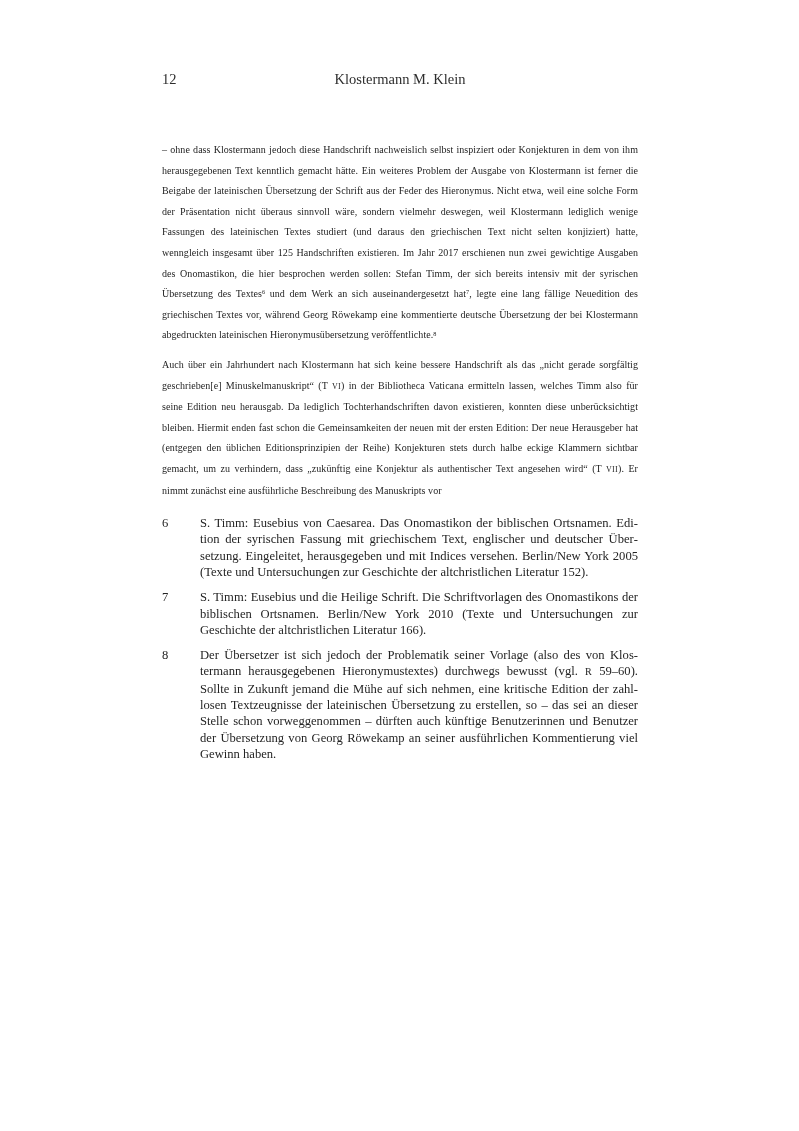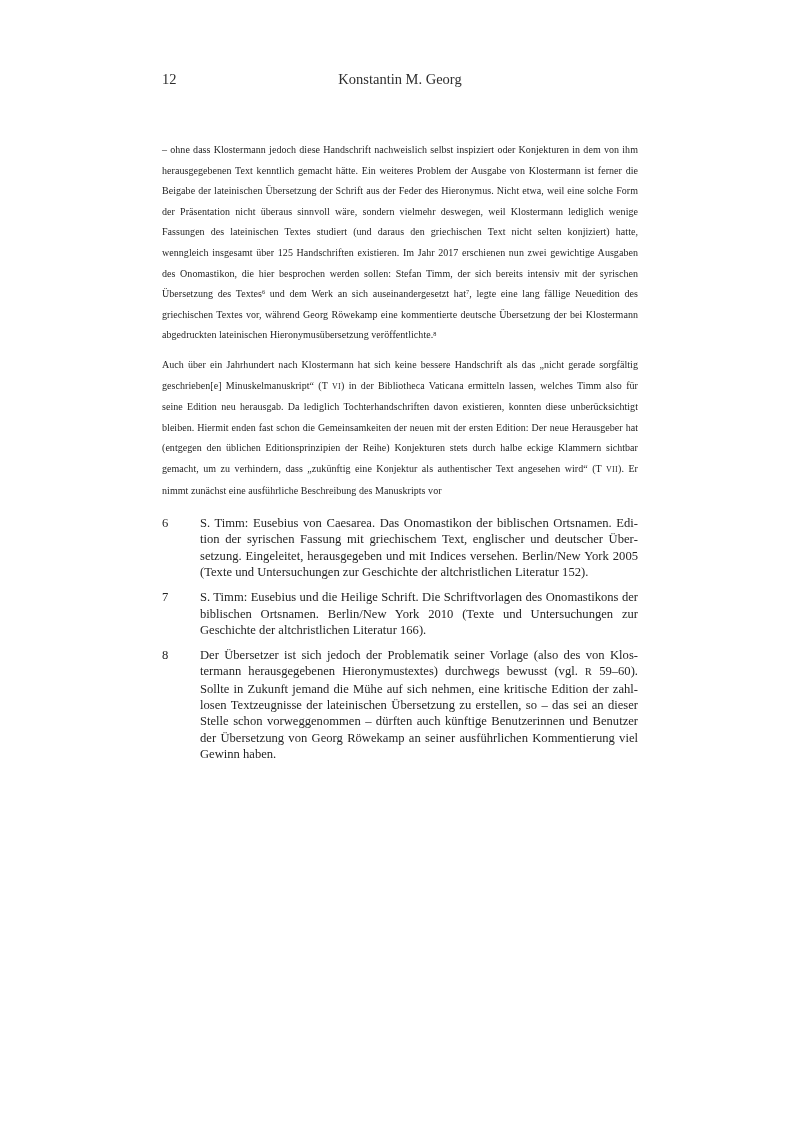--- a/index.html
+++ b/index.html
@@ -75,21 +75,21 @@
   }
 </style>
 </head>
 <body>
 
 <div class="page">
   <div class="text-block">
 
     <header class="running-header">
       <span class="page-num">12</span>
-      <span class="header-title">Konstantin M. Georg</span>
+      <span class="header-title">Klostermann M. Klein</span>
     </header>
 
     <main>
       <p class="body-para">– ohne dass Klostermann jedoch diese Handschrift nachweislich selbst in­spiziert oder Konjekturen in dem von ihm herausgegebenen Text kenntlich gemacht hätte. Ein weiteres Problem der Ausgabe von Klostermann ist fer­ner die Beigabe der lateinischen Übersetzung der Schrift aus der Feder des Hieronymus. Nicht etwa, weil eine solche Form der Präsentation nicht über­aus sinnvoll wäre, sondern vielmehr deswegen, weil Klostermann lediglich wenige Fassungen des lateinischen Textes studiert (und daraus den griechi­schen Text nicht selten konjiziert) hatte, wenngleich insgesamt über 125 Handschriften existieren. Im Jahr 2017 erschienen nun zwei gewichtige Aus­gaben des Onomastikon, die hier besprochen werden sollen: Stefan Timm, der sich bereits intensiv mit der syrischen Übersetzung des Textes<sup class="fn-ref">6</sup> und dem Werk an sich auseinandergesetzt hat<sup class="fn-ref">7</sup>, legte eine lang fällige Neuedition des griechischen Textes vor, während Georg Röwekamp eine kommentierte deutsche Übersetzung der bei Klostermann abgedruckten lateinischen Hie­ronymusübersetzung veröffentlichte.<sup class="fn-ref">8</sup></p>
       <p class="body-para">Auch über ein Jahrhundert nach Klostermann hat sich keine bessere Hand­schrift als das „nicht gerade sorgfältig geschrieben[e] Minuskelmanuskript“ (T <span class="sc">VI</span>) in der Bibliotheca Vaticana ermitteln lassen, welches Timm also für seine Edition neu herausgab. Da lediglich Tochterhandschriften davon exis­tieren, konnten diese unberücksichtigt bleiben. Hiermit enden fast schon die Gemeinsamkeiten der neuen mit der ersten Edition: Der neue Herausgeber hat (entgegen den üblichen Editionsprinzipien der Reihe) Konjekturen stets durch halbe eckige Klammern sichtbar gemacht, um zu verhindern, dass „zukünftig eine Konjektur als authentischer Text angesehen wird“ (T <span class="sc">VII</span>). Er nimmt zunächst eine ausführliche Beschreibung des Manuskripts vor</p>
     </main>
 
     <section class="footnotes">
       <div class="footnote">
         <span class="fn-num">6</span>

